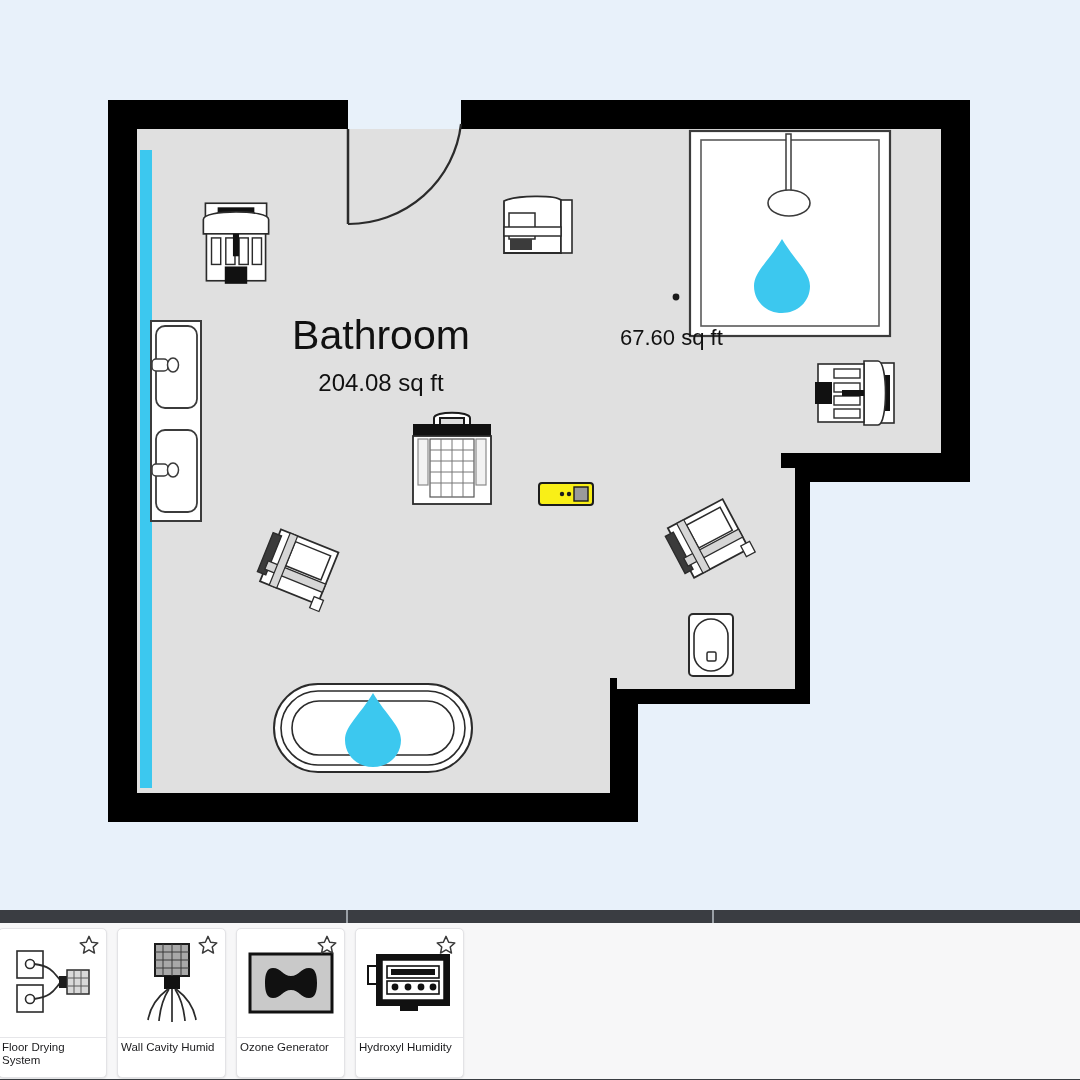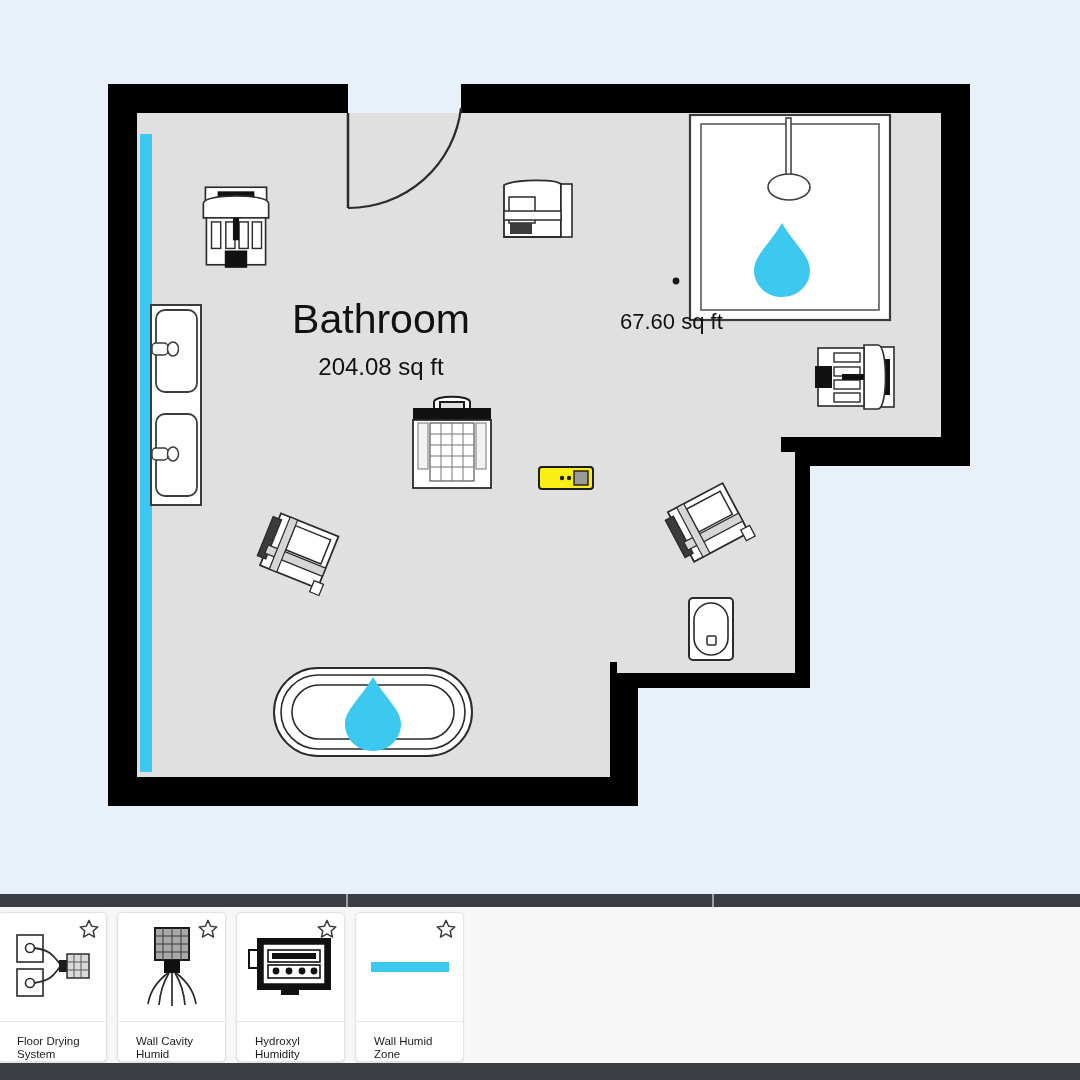--- a/index.html
+++ b/index.html
@@ -2,21 +2,21 @@
 <html><head>
 <meta charset="utf-8">
 <style>
   html,body{margin:0;padding:0;}
   body{
     width:1080px;height:1080px;overflow:hidden;
     background:#e8f1fa;
     font-family:"Liberation Sans", sans-serif;
     -webkit-font-smoothing:antialiased;
   }
-  #app{position:relative;width:1080px;height:868px;}
+  #app{position:relative;width:1080px;height:868px;margin-top:16px;}
 
   
   #canvas{position:absolute;left:0;top:0;width:1080px;height:894px;background:#e8f1fa;overflow:hidden;}
   #plan{position:absolute;left:0;top:0;width:1080px;height:894px;}
 
   
   #toolbar{
     position:absolute;left:0;top:894px;width:1080px;height:186px;
     background:#f7f7f8;
   }
@@ -42,23 +42,23 @@
     position:absolute;top:5px;right:6px;width:22px;height:22px;
     z-index:3;
   }
   .card .art{
     position:relative;flex:1 1 auto;height:108px;
     display:flex;align-items:center;justify-content:center;
     border-bottom:1px solid #e6e6e9;
   }
   .card .art svg{display:block;}
   .card .cap{
-    height:39px;padding:3px 5px 0 18px;box-sizing:border-box;
+    height:39px;padding:3px 5px 0 3px;box-sizing:border-box;
     font-size:11.5px;line-height:13px;color:#1c1c1e;
-    display:flex;align-items:flex-end;
+    display:flex;align-items:flex-start;
   }
   .card .cap span{display:block;}
 
   
   .plan-label{font-family:"Liberation Sans",sans-serif;fill:#111;}
 </style>
 </head>
 <body>
 
 <div id="app">
@@ -276,48 +276,51 @@
           </div>
           <div class="cap">
             <span>Wall Cavity Humid</span>
           </div>
         </div>
         <div class="card">
           <div class="star"><svg viewBox="0 0 24 24" width="22" height="22">
   <path d="M12 2.6 L14.9 9 L21.6 9.7 L16.6 14.2 L18 20.8 L12 17.4 L6 20.8 L7.4 14.2 L2.4 9.7 L9.1 9 Z" fill="none" stroke="#3a3a3a" stroke-width="1.6" stroke-linejoin="round"></path>
             </svg></div>
           <div class="art">
+    <svg width="88" height="64" viewBox="0 0 88 64">
+      <rect x="3" y="3" width="82" height="58" fill="#c9c9c9" stroke="#111" stroke-width="3"></rect>
+      <path d="M26,17 C 34,17 36,25 44,25 C 52,25 54,17 62,17 C 68,17 70,23 70,32
+               C 70,41 68,47 62,47 C 54,47 52,39 44,39 C 36,39 34,47 26,47
+               C 20,47 18,41 18,32 C 18,23 20,17 26,17 Z" fill="#111"></path>
+    </svg>
+          </div>
+          <div class="cap">
+            <span>Ozone Generator</span>
+          </div>
+        </div>
+        <div class="card">
+          <div class="star"><svg viewBox="0 0 24 24" width="22" height="22">
+  <path d="M12 2.6 L14.9 9 L21.6 9.7 L16.6 14.2 L18 20.8 L12 17.4 L6 20.8 L7.4 14.2 L2.4 9.7 L9.1 9 Z" fill="none" stroke="#3a3a3a" stroke-width="1.6" stroke-linejoin="round"></path>
+            </svg></div>
+          <div class="art">
     <svg width="88" height="66" viewBox="0 0 88 66">
       <rect x="2" y="16" width="9" height="18" fill="#fff" stroke="#111" stroke-width="2"></rect>
       <rect x="10" y="4" width="74" height="52" fill="#111"></rect>
       <rect x="16" y="10" width="62" height="40" fill="#fff" stroke="#111" stroke-width="1.5"></rect>
       <rect x="21" y="16" width="52" height="12" fill="#fff" stroke="#111" stroke-width="1.6"></rect>
       <rect x="25" y="19" width="44" height="6" fill="#111"></rect>
       <rect x="21" y="31" width="52" height="13" fill="#fff" stroke="#111" stroke-width="1.6"></rect>
       <circle cx="29" cy="37" r="3.4" fill="#111"></circle>
               <circle cx="42" cy="37" r="3.4" fill="#111"></circle>
       <circle cx="55" cy="37" r="3.4" fill="#111"></circle>
               <circle cx="67" cy="37" r="3.4" fill="#111"></circle>
       <rect x="34" y="56" width="18" height="5" fill="#111"></rect>
     </svg>
           </div>
           <div class="cap">
             <span>Hydroxyl Humidity</span>
           </div>
         </div>
-        <div class="card">
-          <div class="star"><svg viewBox="0 0 24 24" width="22" height="22">
-  <path d="M12 2.6 L14.9 9 L21.6 9.7 L16.6 14.2 L18 20.8 L12 17.4 L6 20.8 L7.4 14.2 L2.4 9.7 L9.1 9 Z" fill="none" stroke="#3a3a3a" stroke-width="1.6" stroke-linejoin="round"></path>
-            </svg></div>
-          <div class="art">
-    <svg width="80" height="24" viewBox="0 0 80 24">
-      <rect x="1" y="7" width="78" height="10" fill="#3cc8ef"></rect>
-    </svg>
-          </div>
-          <div class="cap">
-            <span>Wall Humid Zone</span>
-          </div>
-        </div>
       </div>
 
     <div class="tb-strip bottom"></div>
   </div>
 </div>
 
 </body></html>

